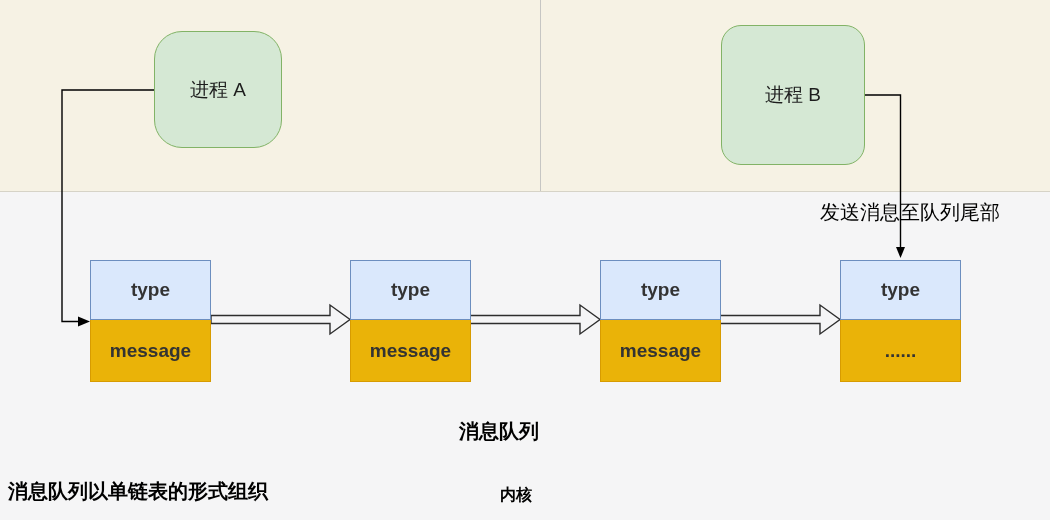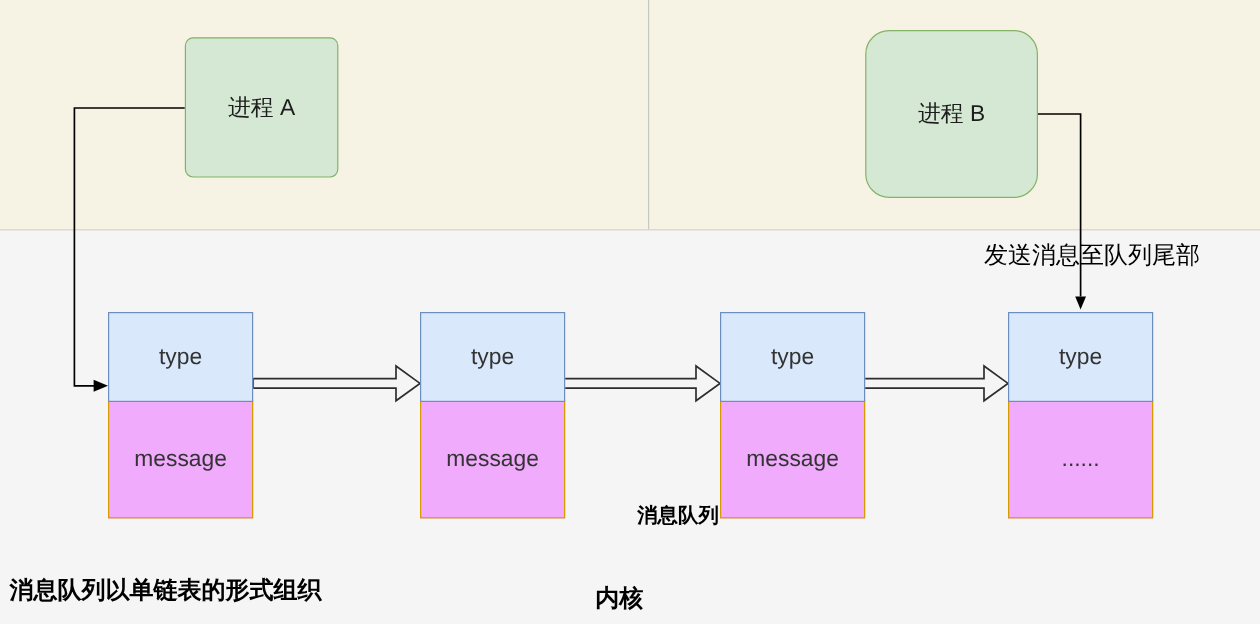--- a/index.html
+++ b/index.html
@@ -40,69 +40,71 @@
     position: absolute;
     background: #d5e8d4;
     border: 1px solid #82b366;
     display: flex;
     align-items: center;
     justify-content: center;
     font-size: 19px;
     color: #1d1d1d;
     box-sizing: border-box;
   }
-  .proc-a { left: 154px; top: 31px;  width: 128px; height: 117px; border-radius: 7px; }
+  .proc-a { left: 154px; top: 31px;  width: 128px; height: 117px; border-radius: 28px; }
   .proc-b { left: 721px; top: 25px;  width: 144px; height: 140px; border-radius: 20px; }
   
   .node {
     position: absolute;
     top: 260px;
     width: 121px;
   }
   .node .cell {
     box-sizing: border-box;
     width: 121px;
     display: flex;
     align-items: center;
     justify-content: center;
     font-size: 19px;
     color: #333333;
   }
   .node .cell-type {
-    height: 75px;
+    height: 60px;
     background: #dae8fc;
     border: 1.3px solid #6c8ebf;
     position: relative;
     z-index: 2;
+    font-weight: bold;
   }
   .node .cell-message {
-    height: 98px;
+    height: 63px;
     margin-top: -1px;
-    background: #f0abfc;
+    background: #eab308;
     border: 1.3px solid #d79b00;
     position: relative;
     z-index: 1;
+    font-weight: bold;
   }
   .node-1 { left: 90px; }
   .node-2 { left: 350px; }
   .node-3 { left: 600px; }
   .node-4 { left: 840px; }
   
   .lbl {
     position: absolute;
     white-space: nowrap;
     color: #000000;
   }
   .lbl-receive { left: 70px;  top: 158px; font-size: 20px; }
   .lbl-send    { left: 820px; top: 199px; font-size: 20px; }
-  .lbl-queue   { left: 399px; top: 418px; width: 200px; text-align: right;
-                 font-size: 17px; font-weight: 700; }
+  .lbl-queue   { left: 399px; top: 418px; width: 200px; text-align: center;
+                 font-size: 20px; font-weight: 700; }
   .lbl-note    { left: 8px;   top: 478px; font-size: 20px; font-weight: 700; text-align: center; }
   .lbl-kernel  { left: 416px; top: 485px; width: 200px; text-align: center;
-                 font-size: 20px; font-weight: 700; }
+                 font-size: 16px; font-weight: 700; }
 </style>
 </head>
 <body>
 
 <div class="canvas">
 
   <div class="top-band"></div>
   <div class="panel-divider"></div>
 
   <svg class="wires" viewBox="0 0 1050 520" xmlns="http://www.w3.org/2000/svg">

